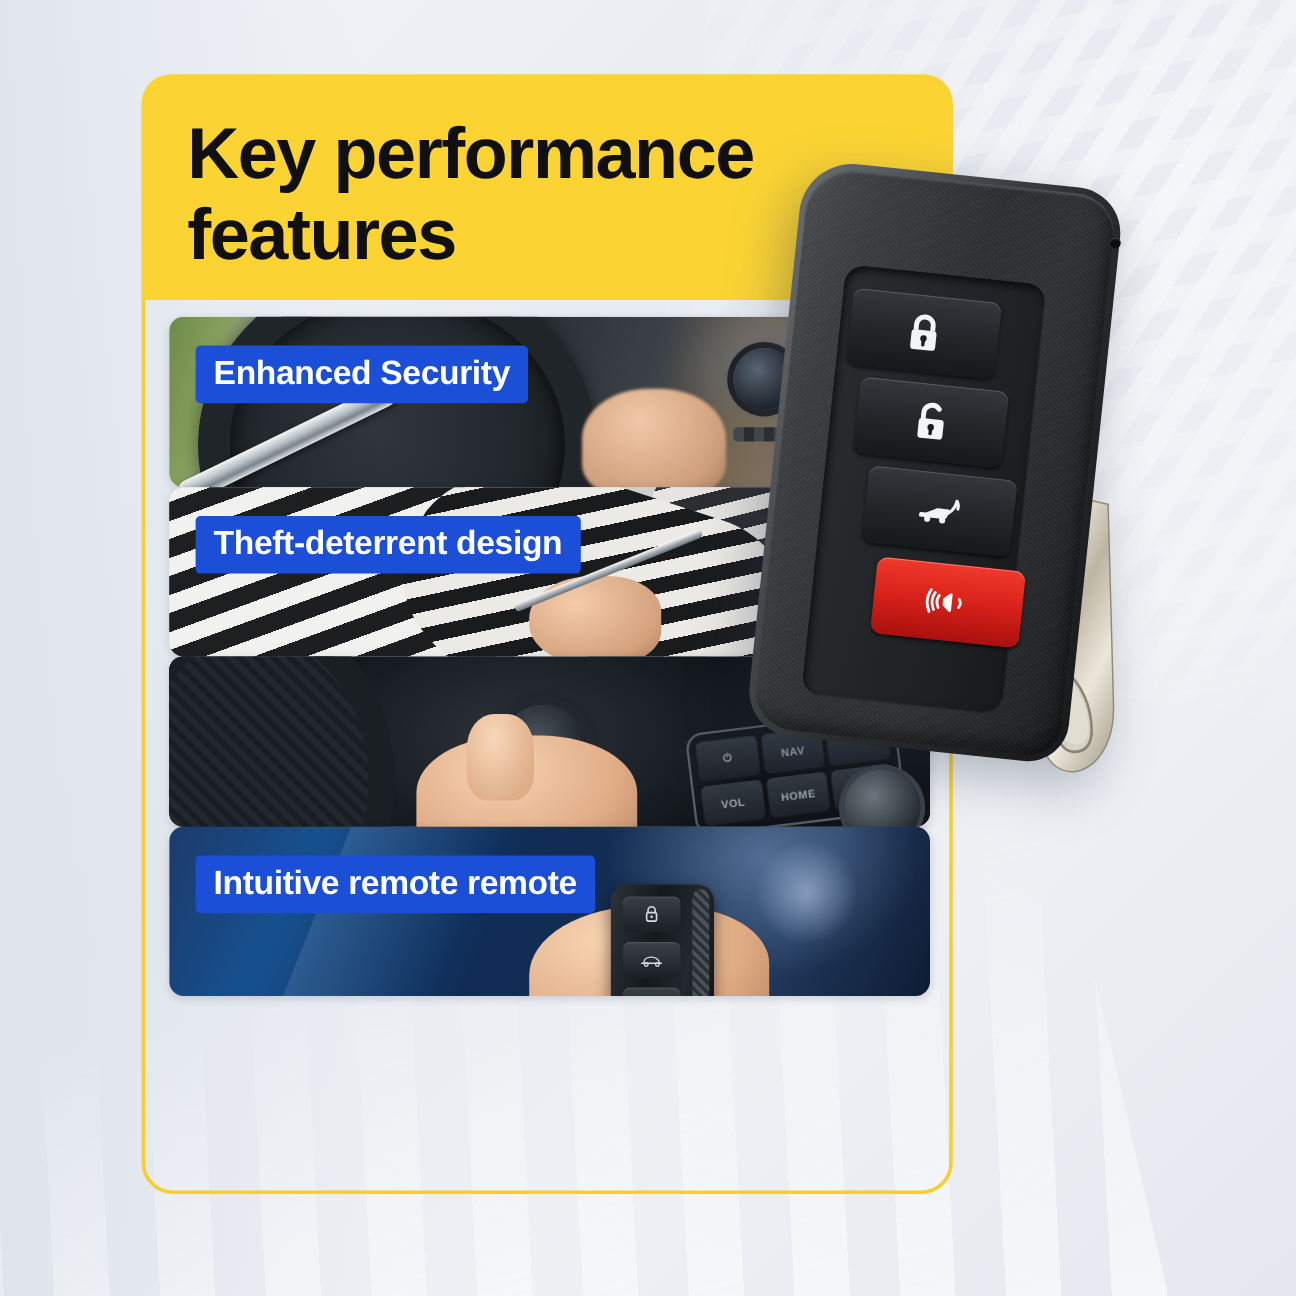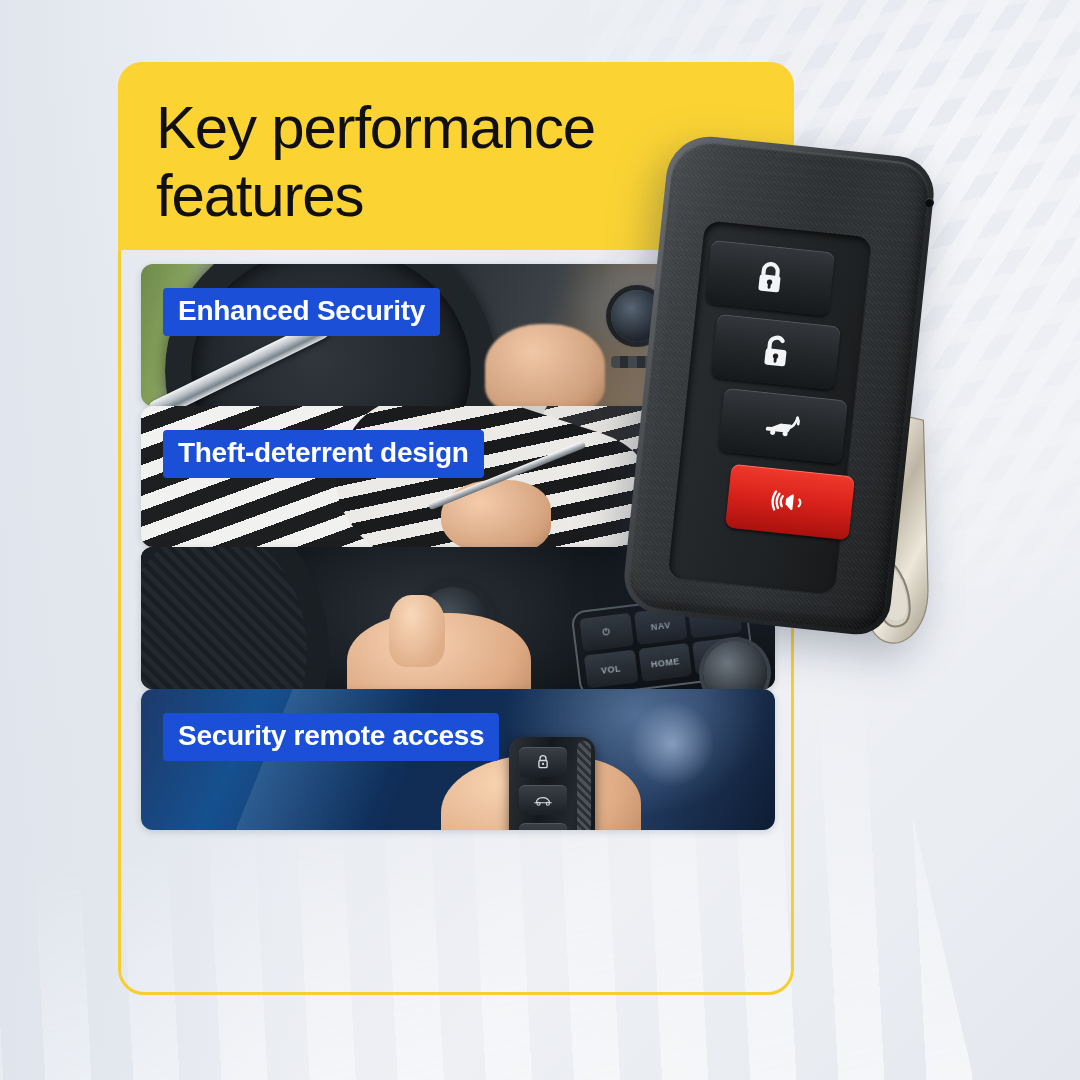--- a/index.html
+++ b/index.html
@@ -87,21 +87,21 @@
     height: 188px;
     background: #fbd434;
     border-radius: 24px 24px 0 0;
     box-sizing: border-box;
     padding: 32px 40px 0 38px;
   }
   .card-title {
     margin: 0;
     font-size: 60px;
     line-height: 1.13;
-    font-weight: 400;
+    font-weight: 700;
     letter-spacing: -1.2px;
     color: #101012;
     white-space: pre-line;
     font-family: "Liberation Sans", sans-serif;
   }
 
   .card-body {
     position: absolute;
     left: 121px;
     top: 250px;
@@ -552,21 +552,21 @@
               <circle cx="23" cy="15.4" r="2.2" fill="none" stroke="#d6dbe2" stroke-width="1.6"></circle>
             </svg>
           </div>
           <div class="mb mb3">
             <svg viewBox="0 0 24 24" aria-hidden="true">
               <path d="M7 13h10" stroke="#aab2bb" stroke-width="1.8" stroke-linecap="round"></path>
             </svg>
           </div>
         </div>
       </div>
-      <div class="badge">Security remote access</div>
+      <div class="badge">Intuitive remote remote</div>
     </div>
 
   </div>
 
   <div class="fob">
 
     <svg class="key-blade" viewBox="0 0 116 240">
       <defs>
         <linearGradient id="bladeGrad" x1="0" y1="0" x2="1" y2="1">
           <stop offset="0%" stop-color="#cfc9ba"></stop>

